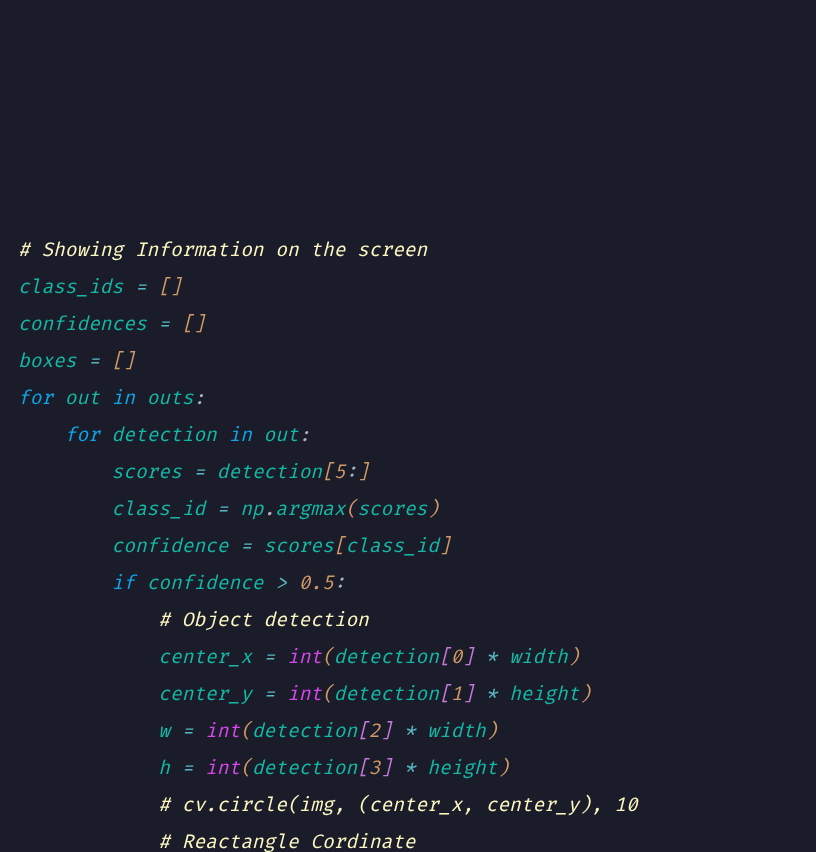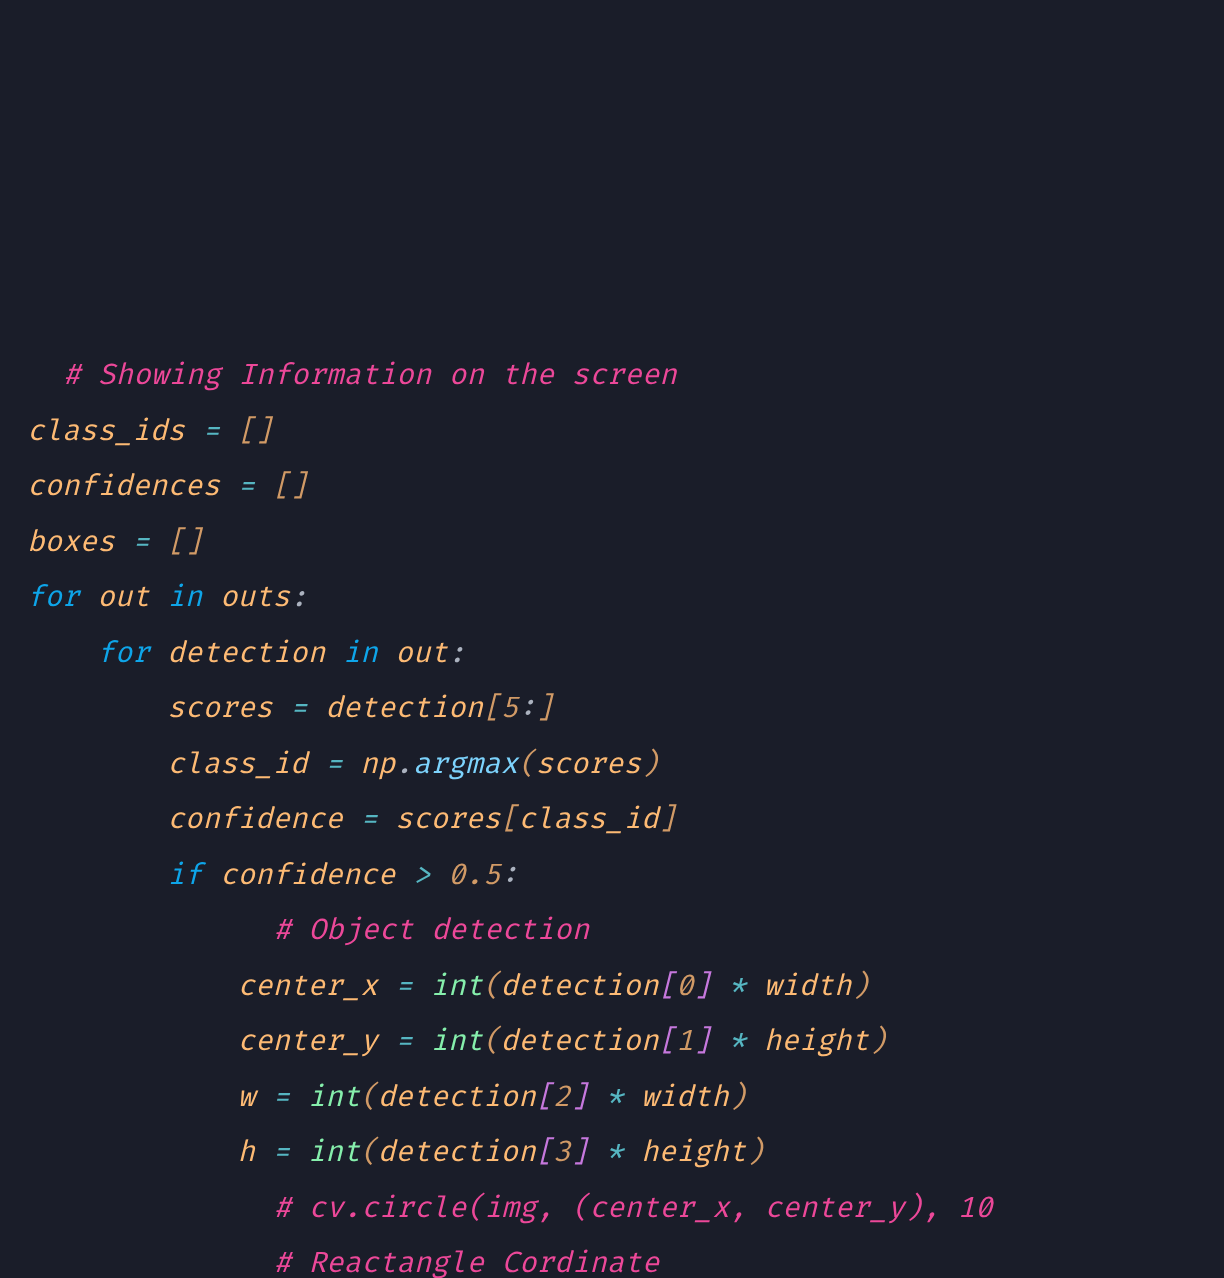--- a/index.html
+++ b/index.html
@@ -10,30 +10,30 @@
   line-height: 37px;
   color: #abb2bf;
   padding: 10px 0 10px 18px;
   width: 816px;
   height: 852px;
   overflow: hidden;
   white-space: pre;
   font-style: italic;
 }
 .line { display: block; height: 37px; }
-.comment { color: #ec4899; font-style: italic; margin-left: 24px; }
+.comment { color: #fef9c3; font-style: italic; }
 .keyword { color: #0ea5e9; font-style: italic; }
-.var2 { color: #fdba74; }
+.var2 { color: #14b8a6; }
 .operator { color: #56b6c2; }
 .punct { color: #abb2bf; }
 .bracket1 { color: #d19a66; }
 .bracket2 { color: #c678dd; }
-.function { color: #7dd3fc; }
+.function { color: #14b8a6; }
 .number { color: #d19a66; }
-.builtin { color: #86efac; }
+.builtin { color: #d946ef; }
 .code-container { position: relative; }
 </style>
 </head>
 <body>
 
 
 
 <div class="code-container">
   <div id="code-lines"><span class="line"><span class="comment"># Showing Information on the screen</span></span><span class="line"><span class="var2">class_ids </span><span class="operator">=</span><span class="var2"> </span><span class="bracket1">[]</span></span><span class="line"><span class="var2">confidences </span><span class="operator">=</span><span class="var2"> </span><span class="bracket1">[]</span></span><span class="line"><span class="var2">boxes </span><span class="operator">=</span><span class="var2"> </span><span class="bracket1">[]</span></span><span class="line"><span class="keyword">for</span><span class="var2"> out </span><span class="keyword">in</span><span class="var2"> outs</span><span class="punct">:</span></span><span class="line">    <span class="keyword">for</span><span class="var2"> detection </span><span class="keyword">in</span><span class="var2"> out</span><span class="punct">:</span></span><span class="line">        <span class="var2">scores </span><span class="operator">=</span><span class="var2"> detection</span><span class="bracket1">[</span><span class="number">5</span><span class="punct">:</span><span class="bracket1">]</span></span><span class="line">        <span class="var2">class_id </span><span class="operator">=</span><span class="var2"> np</span><span class="punct">.</span><span class="function">argmax</span><span class="bracket1">(</span><span class="var2">scores</span><span class="bracket1">)</span></span><span class="line">        <span class="var2">confidence </span><span class="operator">=</span><span class="var2"> scores</span><span class="bracket1">[</span><span class="var2">class_id</span><span class="bracket1">]</span></span><span class="line">        <span class="keyword">if</span><span class="var2"> confidence </span><span class="operator">&gt;</span><span class="var2"> </span><span class="number">0.5</span><span class="punct">:</span></span><span class="line">            <span class="comment"># Object detection</span></span><span class="line">            <span class="var2">center_x </span><span class="operator">=</span><span class="var2"> </span><span class="builtin">int</span><span class="bracket1">(</span><span class="var2">detection</span><span class="bracket2">[</span><span class="number">0</span><span class="bracket2">]</span><span class="var2"> </span><span class="operator">*</span><span class="var2"> width</span><span class="bracket1">)</span></span><span class="line">            <span class="var2">center_y </span><span class="operator">=</span><span class="var2"> </span><span class="builtin">int</span><span class="bracket1">(</span><span class="var2">detection</span><span class="bracket2">[</span><span class="number">1</span><span class="bracket2">]</span><span class="var2"> </span><span class="operator">*</span><span class="var2"> height</span><span class="bracket1">)</span></span><span class="line">            <span class="var2">w </span><span class="operator">=</span><span class="var2"> </span><span class="builtin">int</span><span class="bracket1">(</span><span class="var2">detection</span><span class="bracket2">[</span><span class="number">2</span><span class="bracket2">]</span><span class="var2"> </span><span class="operator">*</span><span class="var2"> width</span><span class="bracket1">)</span></span><span class="line">            <span class="var2">h </span><span class="operator">=</span><span class="var2"> </span><span class="builtin">int</span><span class="bracket1">(</span><span class="var2">detection</span><span class="bracket2">[</span><span class="number">3</span><span class="bracket2">]</span><span class="var2"> </span><span class="operator">*</span><span class="var2"> height</span><span class="bracket1">)</span></span><span class="line">            <span class="comment"># cv.circle(img, (center_x, center_y), 10</span></span><span class="line">            <span class="comment"># Reactangle Cordinate</span></span></div>
 </div>

